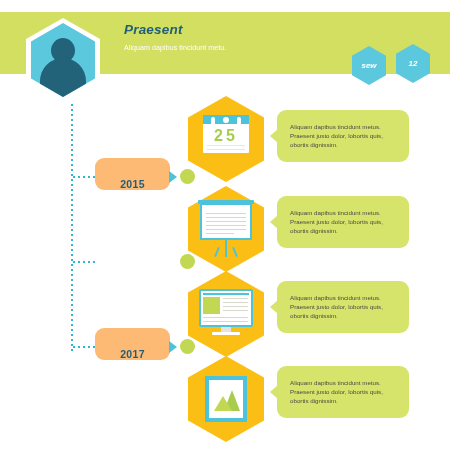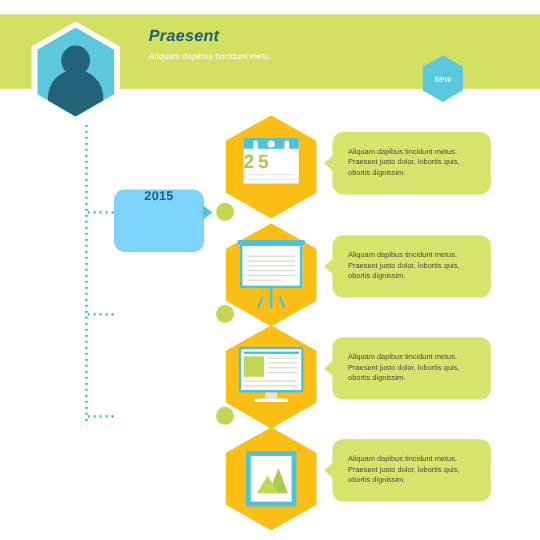--- a/index.html
+++ b/index.html
@@ -56,42 +56,42 @@
   }
   .avatar-clip .avatar-head{left:20px;top:15px;}
   .avatar-clip .avatar-body{left:9px;top:35px;}
 
   
   .badge-hex{
     width:34px;height:39px;background:#5cc8dd;
     display:flex;align-items:center;justify-content:center;
   }
   .badge-hex span{
-    font-size:8px;font-weight:normal;font-style:italic;color:#ffffff;
+    font-size:8px;font-weight:bold;font-style:italic;color:#ffffff;
   }
   #badge-a{left:352px;top:46px;}
   #badge-b{left:396px;top:44px;}
 
   
   .vline{
     position:absolute;left:71px;top:104px;width:2px;height:250px;
     background-image:linear-gradient(to bottom,#2bb9d4 0 2px,transparent 2px 5px);
     background-size:2px 5px;
   }
   .branch{
     position:absolute;height:2px;width:22px;left:73px;
     background-image:linear-gradient(to right,#2bb9d4 0 2px,transparent 2px 5px);
     background-size:5px 2px;
   }
 
   
   .year-box{
-    position:absolute;width:75px;height:52px;background:#7dd3fc;
+    position:absolute;width:75px;height:32px;background:#fdba74;
     border-radius:9px;
-    display:flex;align-items:flex-start;justify-content:center;
+    display:flex;align-items:flex-end;justify-content:center;
   }
   .year-box span{
     font-size:10.5px;font-weight:bold;color:#1f5f7a;letter-spacing:.3px;
   }
   .year-box:after{
     content:"";position:absolute;right:-7px;top:13px;
     width:0;height:0;
     border-top:6px solid transparent;
     border-bottom:6px solid transparent;
     border-left:8px solid #4cc3da;
@@ -124,21 +124,21 @@
   }
 
   
   .icon-wrap{position:absolute;}
 
   
   .cal{position:absolute;left:0;top:0;width:46px;height:38px;background:#ffffff;border-radius:1px;}
   .cal-top{position:absolute;left:0;top:0;width:46px;height:9px;background:#4cc3da;}
   .cal-ring{position:absolute;top:2px;width:4px;height:9px;background:#ffffff;border-radius:2px;}
   .cal-knob{position:absolute;left:20px;top:1.5px;width:6px;height:6px;border-radius:50%;background:#ffffff;}
-  .cal-num{position:absolute;left:0;top:12px;width:46px;
+  .cal-num{position:absolute;left:0;top:12px;width:46px;text-align:center;
            font-size:16px;font-weight:bold;color:#a8cd4e;letter-spacing:3px;}
   .cal-line{position:absolute;left:4px;width:38px;height:1px;background:#e8e8e0;}
 
   
   .pres-frame{position:absolute;left:0;top:0;width:52px;height:37px;background:#ffffff;border:2px solid #4cc3da;box-sizing:border-box;}
   .pres-bar{position:absolute;left:-2px;top:-3px;width:56px;height:4px;background:#4cc3da;border-radius:1px;}
   .pres-line{position:absolute;left:6px;height:1px;background:#d8d8cc;}
   .pres-pole{position:absolute;left:25px;top:37px;width:2px;height:8px;background:#4cc3da;}
   .pres-leg{position:absolute;top:44px;width:2px;height:10px;background:#4cc3da;}
 
@@ -175,33 +175,39 @@
     <div class="avatar-head"></div>
     <div class="avatar-body"></div>
   </div>
 
   <div class="header-title">Praesent</div>
   <div class="header-sub">Aliquam dapibus tincidunt metu.</div>
 
   <div class="hex badge-hex" id="badge-a">
     <span>sew</span>
   </div>
+  <div class="hex badge-hex" id="badge-b">
+    <span>12</span>
+  </div>
 
   <div class="vline"></div>
   <div class="branch" style="top:176px"></div>
   <div class="branch" style="top:261px"></div>
   <div class="branch" style="top:346px"></div>
 
   <div class="year-box" style="left:95px;top:158px">
     <span>2015</span>
   </div>
   <div class="year-dot" style="left:180px;top:169px"></div>
 
   <div class="year-dot" style="left:180px;top:254px"></div>
 
+  <div class="year-box" style="left:95px;top:328px">
+    <span>2017</span>
+  </div>
   <div class="year-dot" style="left:180px;top:339px"></div>
 
   <div class="hex item-hex" style="left:188px;top:96px"></div>
   <div class="icon-wrap" style="left:203px;top:115px;width:46px;height:40px">
     <div class="cal"></div>
     <div class="cal-top"></div>
     <div class="cal-ring" style="left:8px"></div>
     <div class="cal-ring" style="left:34px"></div>
     <div class="cal-knob"></div>
     <div class="cal-line" style="top:30px"></div>

